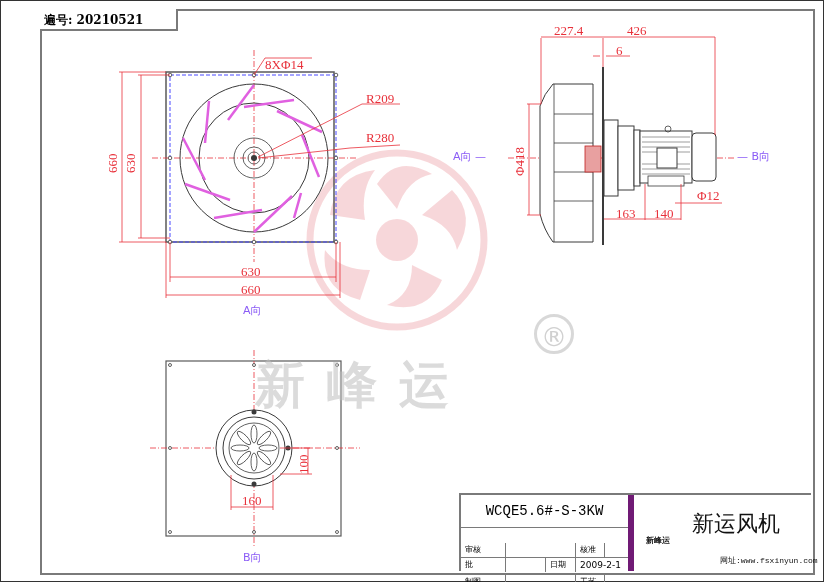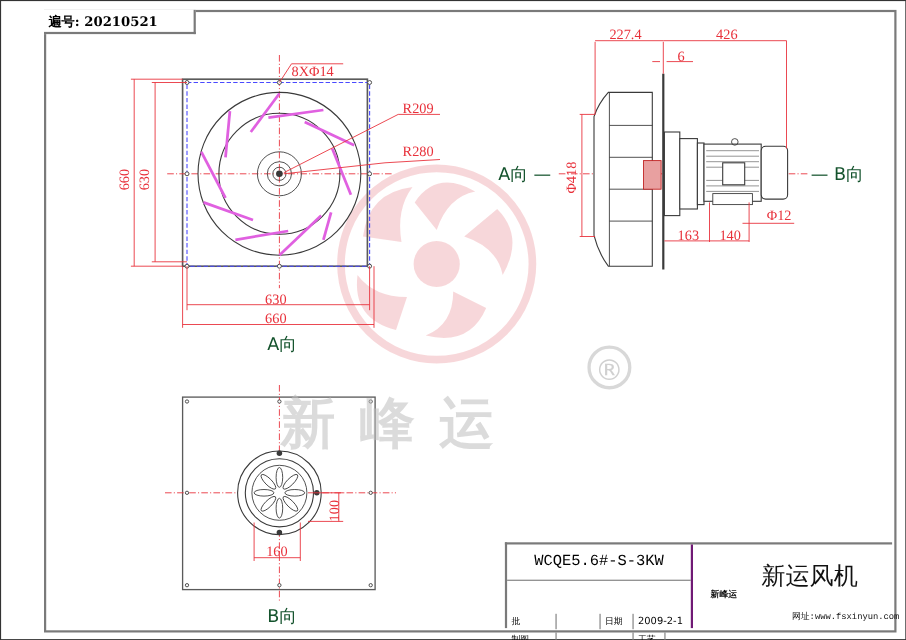--- a/index.html
+++ b/index.html
@@ -3,26 +3,26 @@
   <meta charset="utf-8">
   <style>
     html, body { margin:0; padding:0; background:#ffffff; }
     body { width:824px; height:582px; overflow:hidden; position:relative; font-family:"DejaVu Serif", serif; }
     #canvas { position:absolute; left:0; top:0; width:824px; height:582px; }
     .outer-border { position:absolute; left:0; top:0; width:822px; height:580px; border:1px solid #333; }
     .inner-frame { position:absolute; left:40px; top:9px; width:771px; height:562px; border:2px solid #7a7a7a; }
     .serial-box { position:absolute; left:40px; top:9px; width:138px; height:22px; border:2px solid #7a7a7a; border-top:none; border-left:none; background:#fff; font-family:"DejaVu Serif", serif; font-size:12px; font-weight:bold; color:#000; line-height:22px; padding-left:4px; box-sizing:border-box; }
     .dim { position:absolute; color:#e8303a; font-family:"Liberation Serif", serif; font-size:13px; white-space:nowrap; line-height:1; }
     .dim.v { transform:rotate(-90deg); transform-origin:left top; }
-    .view-label { position:absolute; color:#14532d; font-family:"DejaVu Sans", sans-serif; font-size:16px; white-space:nowrap; line-height:1; }
+    .view-label { position:absolute; color:#8b5cf6; font-family:"DejaVu Sans", sans-serif; font-size:11px; white-space:nowrap; line-height:1; }
     .watermark-text { position:absolute; left:255px; top:360px; font-family:"DejaVu Sans", sans-serif; font-size:50px; font-weight:bold; color:rgba(190,190,190,0.55); letter-spacing:22px; white-space:nowrap; line-height:1; }
     .watermark-reg { position:absolute; left:534px; top:314px; width:40px; height:40px; border:3px solid rgba(200,200,200,0.7); border-radius:50%; color:rgba(200,200,200,0.85); font-family:"DejaVu Sans", sans-serif; font-size:26px; text-align:center; line-height:40px; box-sizing:border-box; }
     
     .tb { position:absolute; left:459px; top:493px; width:352px; height:78px; border:2px solid #7a7a7a; border-right:none; border-bottom:none; background:#fff; box-sizing:border-box; }
-    .tb-left { position:absolute; left:0; top:0; width:167px; height:76px; border-right:2px solid #701a75; }
+    .tb-left { position:absolute; left:0; top:0; width:167px; height:76px; border-right:6px solid #701a75; }
     .tb-model { position:absolute; left:0; top:0; width:167px; height:32px; border-bottom:1px solid #7a7a7a; text-align:center; line-height:32px; font-family:"Liberation Mono", monospace; font-size:14px; color:#000; }
     .tb-row { position:absolute; left:0; width:167px; height:14px; border-bottom:1px solid #7a7a7a; font-family:"DejaVu Sans", sans-serif; font-size:8px; color:#000; }
     .tb-cell { position:absolute; top:0; height:14px; line-height:14px; padding-left:4px; box-sizing:border-box; border-right:1px solid #7a7a7a; }
     .tb-right { position:absolute; left:169px; top:0; width:183px; height:76px; }
     .tb-brand { position:absolute; left:62px; top:14px; font-family:"DejaVu Sans", sans-serif; font-size:22px; color:#111; white-space:nowrap; }
     .tb-logo-text { position:absolute; left:16px; top:40px; font-family:"DejaVu Sans", sans-serif; font-size:8px; font-weight:bold; color:#111; white-space:nowrap; }
     .tb-url { position:absolute; left:46px; top:60px; font-family:"Liberation Mono", monospace; font-size:8px; color:#111; white-space:nowrap;margin-left:44px; }
   </style>
 </head>
 <body>
@@ -219,40 +219,46 @@
 <div class="dim" style="left:265px; top:46px;margin-top:12px;">8XΦ14</div>
 <div class="dim" style="left:366px; top:92px;">R209</div>
 <div class="dim" style="left:366px; top:131px;">R280</div>
 <div class="dim v" style="left:106px; top:173px;">660</div>
 <div class="dim v" style="left:124px; top:173px;">630</div>
 <div class="dim" style="left:241px; top:265px;">630</div>
 <div class="dim" style="left:241px; top:283px;">660</div>
 <div class="view-label" style="left:243px; top:305px;">A向</div>
 
 <div class="dim" style="left:554px; top:24px;">227.4</div>
-<div class="dim" style="left:651px; top:24px;">426</div>
+<div class="dim" style="left:627px; top:24px;">426</div>
 <div class="dim" style="left:616px; top:44px;">6</div>
 <div class="dim v" style="left:513px; top:176px;">Φ418</div>
 <div class="dim" style="left:616px; top:207px;">163</div>
 <div class="dim" style="left:654px; top:207px;">140</div>
 <div class="dim" style="left:697px; top:189px;">Φ12</div>
 <div class="view-label" style="left:453px; top:151px;">A向 —</div>
 <div class="view-label" style="left:737px; top:151px;text-align:right;">— B向</div>
 
 <div class="dim" style="left:242px; top:494px;">160</div>
 <div class="dim v" style="left:297px; top:474px;">100</div>
 <div class="view-label" style="left:243px; top:552px;">B向</div>
 
 <div class="tb">
   <div class="tb-left">
     <div class="tb-model">WCQE5.6#-S-3KW</div>
     <div class="tb-row" style="top:33px;margin-top:47px;">
       <span class="tb-cell" style="left:0; width:45px;">制图</span>
       <span class="tb-cell" style="left:45px; width:70px;"></span>
       <span class="tb-cell" style="left:115px; width:29px;">工艺</span>
+      <span class="tb-cell" style="left:144px; width:23px; border-right:none;"></span>
+    </div>
+    <div class="tb-row" style="top:48px;">
+      <span class="tb-cell" style="left:0; width:45px;">审核</span>
+      <span class="tb-cell" style="left:45px; width:70px;"></span>
+      <span class="tb-cell" style="left:115px; width:29px;">核准</span>
       <span class="tb-cell" style="left:144px; width:23px; border-right:none;"></span>
     </div>
     <div class="tb-row" style="top:63px; border-bottom:none;">
       <span class="tb-cell" style="left:0; width:45px;">批</span>
       <span class="tb-cell" style="left:45px; width:40px;"></span>
       <span class="tb-cell" style="left:85px; width:30px;">日期</span>
       <span class="tb-cell" style="left:115px; width:52px; border-right:none; font-size:9px;">2009-2-1</span>
     </div>
   </div>
   <div class="tb-right">

